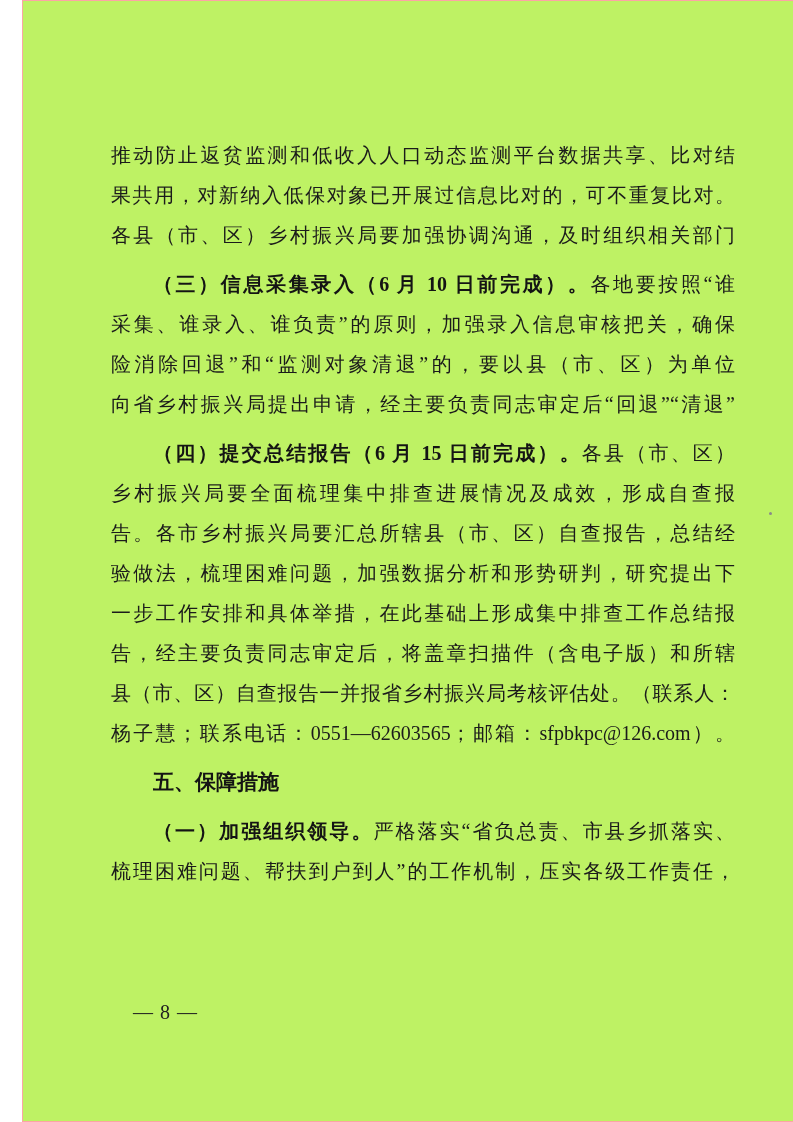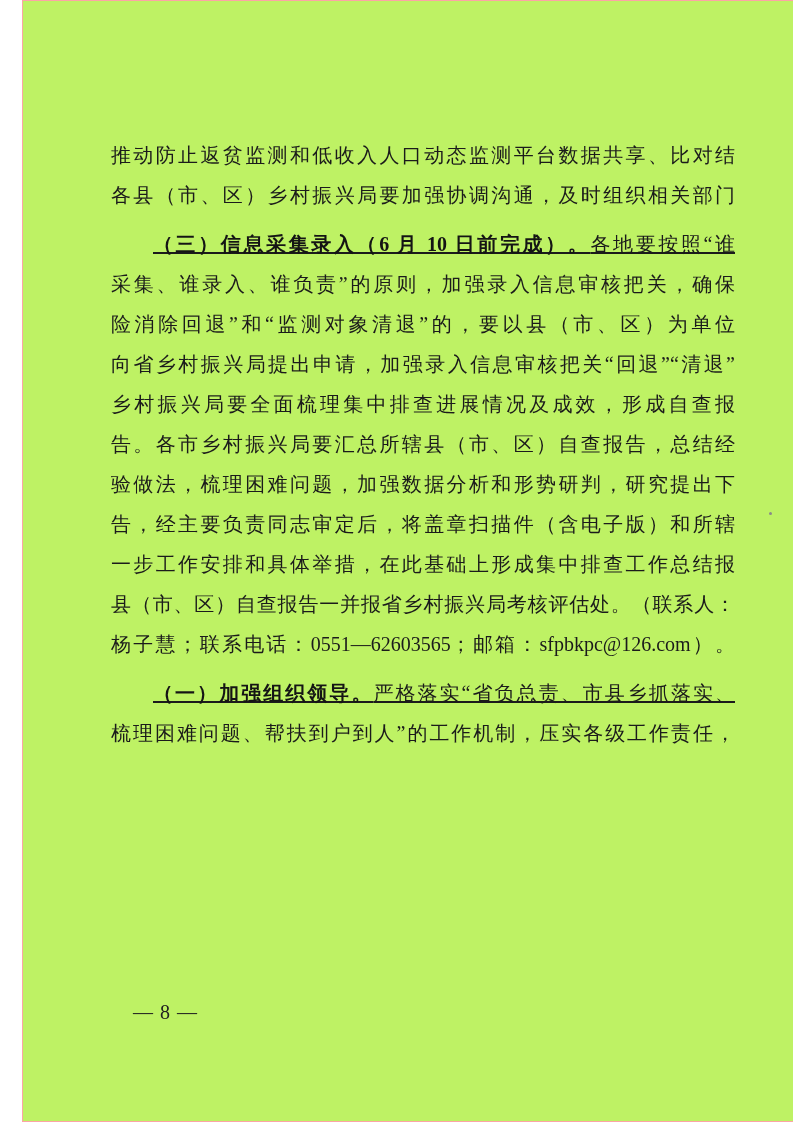--- a/index.html
+++ b/index.html
@@ -29,21 +29,21 @@
     overflow: hidden;
     text-align: left;
     white-space: nowrap;
   }
   .line.justify {
     text-align: justify;
     text-align-last: justify;
     text-justify: inter-character;
     white-space: normal;
   }
-  .line.indent { text-indent: 42px; text-decoration: underline; }
+  .line.indent { text-indent: 42px; }
   .line.para { margin-top: 9px; }
   .bold { font-weight: bold; color: #141414; }
   .line.heading {
     font-family: "Liberation Sans", "DejaVu Sans", sans-serif;
     font-weight: bold;
     font-size: 21px;
     color: #111111;
   }
   .page-number {
     position: absolute;
@@ -62,30 +62,33 @@
     background: #8a8a8a;
     border-radius: 50%;
   }
 </style>
 </head>
 <body>
 
 <div class="page">
   <div class="doc">
       <div class="line justify"><span>推动防止返贫监测和低收入人口动态监测平台数据共享、比对结</span></div>
+      <div class="line justify"><span>果共用，对新纳入低保对象已开展过信息比对的，可不重复比对。</span></div>
       <div class="line justify"><span>各县（市、区）乡村振兴局要加强协调沟通，及时组织相关部门</span></div>
       <div class="line justify indent para"><span class="bold">（三）信息采集录入（6 月 10 日前完成）。</span><span>各地要按照“谁</span></div>
       <div class="line justify"><span>采集、谁录入、谁负责”的原则，加强录入信息审核把关，确保</span></div>
       <div class="line justify"><span>险消除回退”和“监测对象清退”的，要以县（市、区）为单位</span></div>
-      <div class="line justify"><span>向省乡村振兴局提出申请，加强录入信息审核把关“回退”“清退”</span></div>
+      <div class="line justify"><span>向省乡村振兴局提出申请，经主要负责同志审定后“回退”“清退”</span></div>
+      <div class="line justify indent para"><span class="bold">（四）提交总结报告（6 月 15 日前完成）。</span><span>各县（市、区）</span></div>
       <div class="line justify"><span>乡村振兴局要全面梳理集中排查进展情况及成效，形成自查报</span></div>
       <div class="line justify"><span>告。各市乡村振兴局要汇总所辖县（市、区）自查报告，总结经</span></div>
       <div class="line justify"><span>验做法，梳理困难问题，加强数据分析和形势研判，研究提出下</span></div>
+      <div class="line justify"><span>一步工作安排和具体举措，在此基础上形成集中排查工作总结报</span></div>
       <div class="line justify"><span>告，经主要负责同志审定后，将盖章扫描件（含电子版）和所辖</span></div>
-      <div class="line justify"><span>一步工作安排和具体举措，在此基础上形成集中排查工作总结报</span></div>
       <div class="line justify"><span>县（市、区）自查报告一并报省乡村振兴局考核评估处。（联系人：</span></div>
       <div class="line justify"><span>杨子慧；联系电话：0551—62603565；邮箱：sfpbkpc@126.com）。</span></div>
+      <div class="line indent heading para"><span class="bold">五、保障措施</span></div>
       <div class="line justify indent para"><span class="bold">（一）加强组织领导。</span><span>严格落实“省负总责、市县乡抓落实、</span></div>
       <div class="line justify"><span>梳理困难问题、帮扶到户到人”的工作机制，压实各级工作责任，</span></div>
     </div>
   <div class="page-number">— 8 —</div>
   <div class="speck"></div>
 </div>
 
 </body></html>

